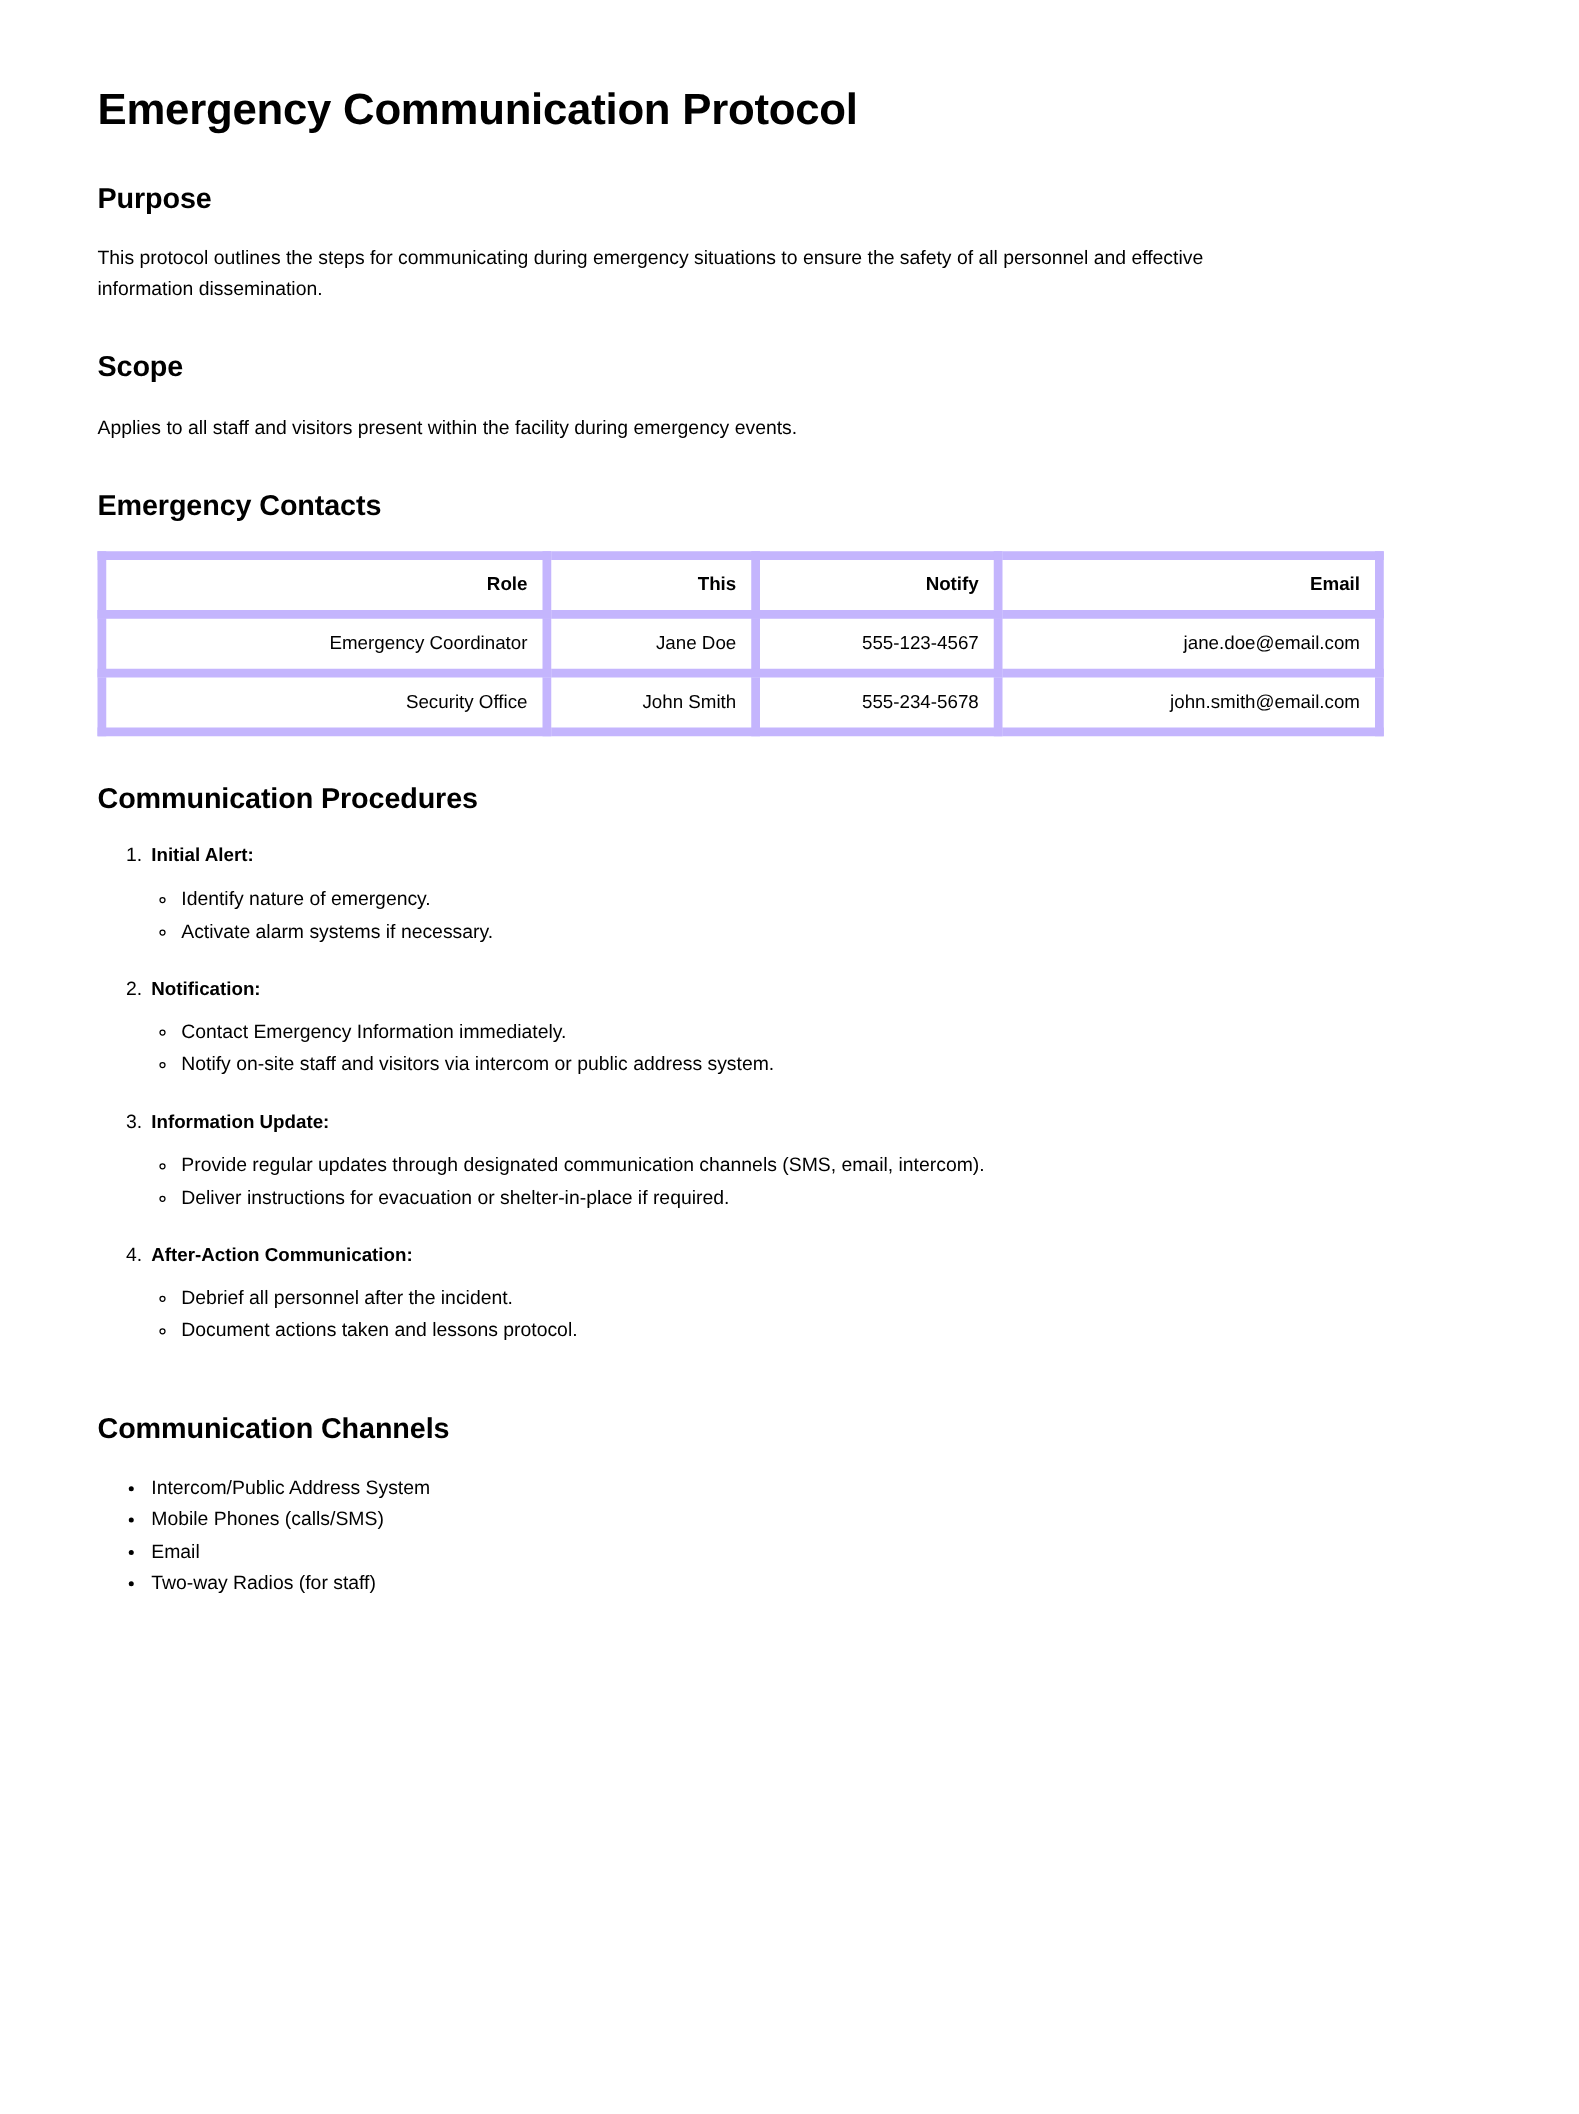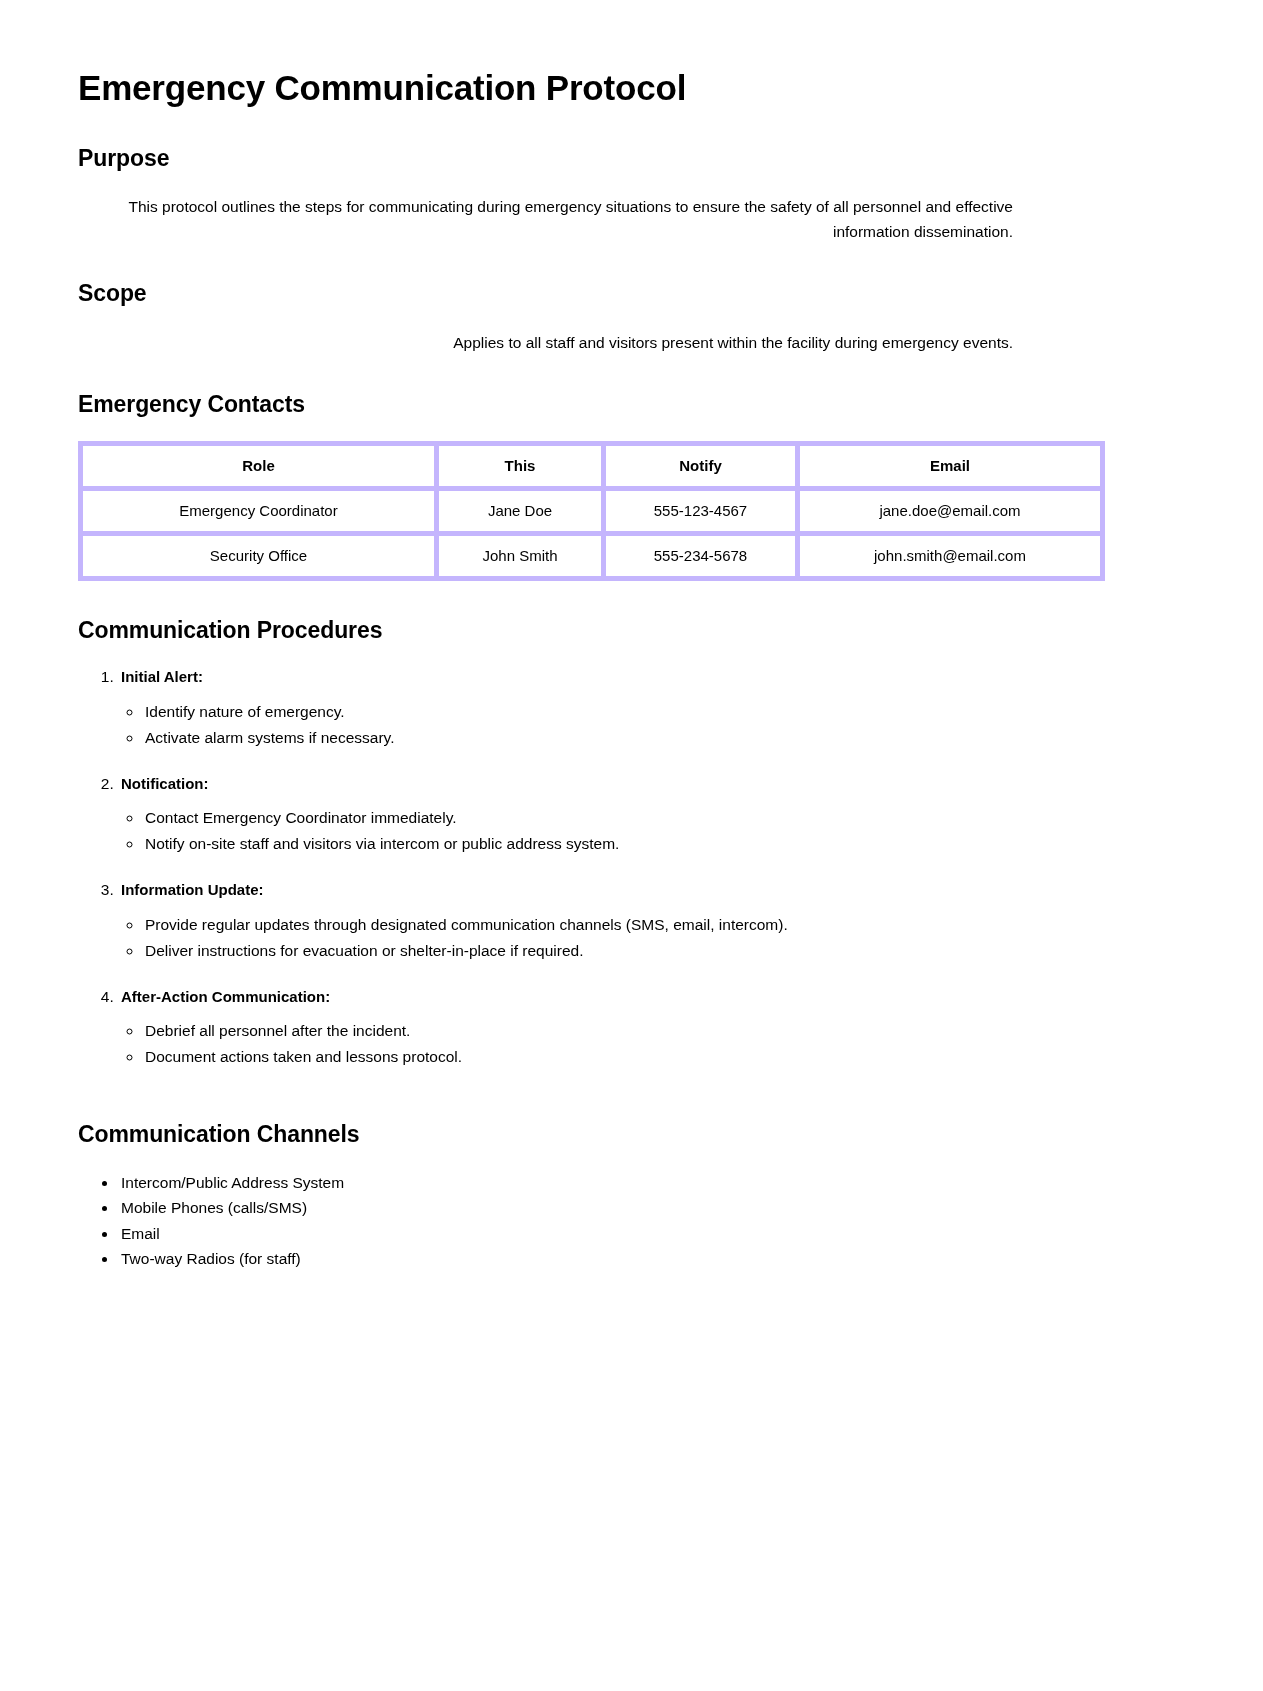--- a/index.html
+++ b/index.html
@@ -50,34 +50,33 @@
     letter-spacing: -0.1px;
   }
   h2.section-heading.tight-top {
     margin-top: 53px;
   }
   p.body-text {
     font-size: 15.5px;
     line-height: 1.62;
     margin: 0 0 0 0;
     max-width: 935px;
-    text-align: right;
   }
 
   
   table.contacts {
     border-collapse: collapse;
     width: 1022px;
     margin: 0 0 6px 0;
     table-layout: fixed;
   }
   table.contacts th,
   table.contacts td {
-    border: 5px solid #c4b5fd;
-    text-align: center;
+    border: 7px solid #c4b5fd;
+    text-align: right;
     font-size: 15px;
     padding: 9px 12px 10px 12px;
     line-height: 1.4;
     vertical-align: middle;
     overflow: hidden;
     white-space: nowrap;
   }
   table.contacts th {
     font-weight: bold;
     background: #ffffff;
@@ -184,21 +183,21 @@
         <li>
           <span class="step-label">Initial Alert:</span>
           <ul class="substeps">
             <li>Identify nature of emergency.</li>
             <li>Activate alarm systems if necessary.</li>
           </ul>
         </li>
         <li>
           <span class="step-label">Notification:</span>
           <ul class="substeps">
-            <li>Contact Emergency Coordinator immediately.</li>
+            <li>Contact Emergency Information immediately.</li>
             <li>Notify on-site staff and visitors via intercom or public address system.</li>
           </ul>
         </li>
         <li>
           <span class="step-label">Information Update:</span>
           <ul class="substeps">
             <li>Provide regular updates through designated communication channels (SMS, email, intercom).</li>
             <li>Deliver instructions for evacuation or shelter-in-place if required.</li>
           </ul>
         </li>

